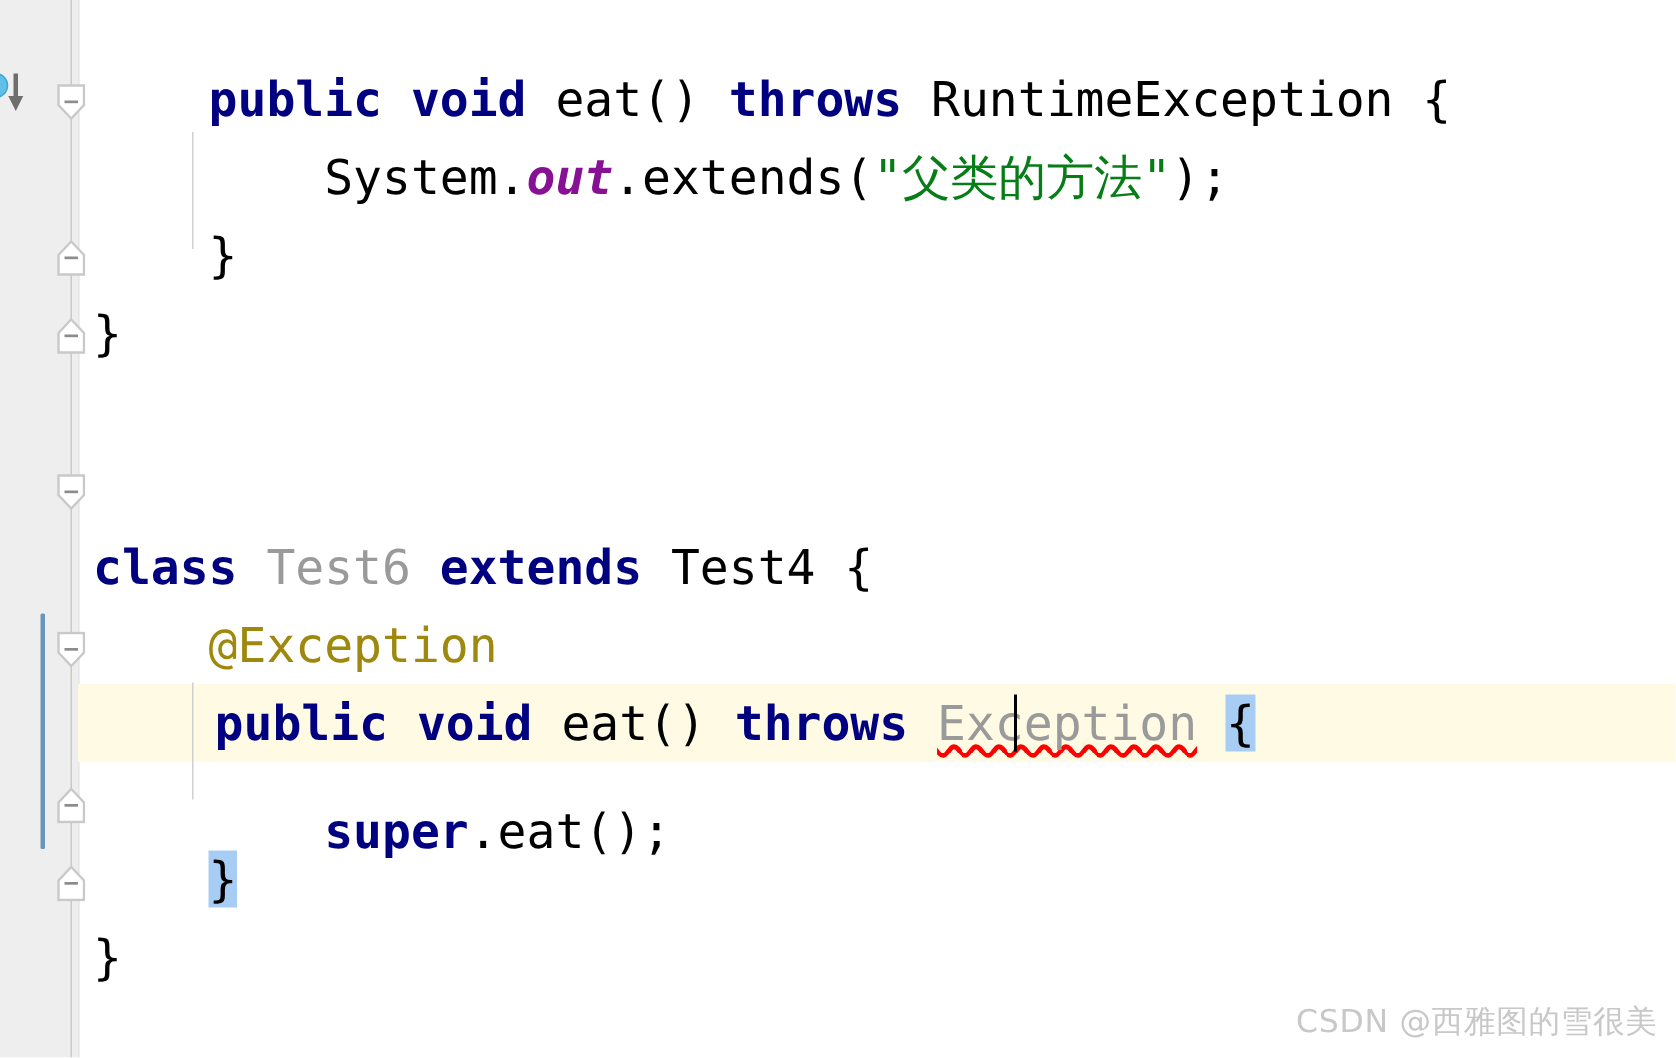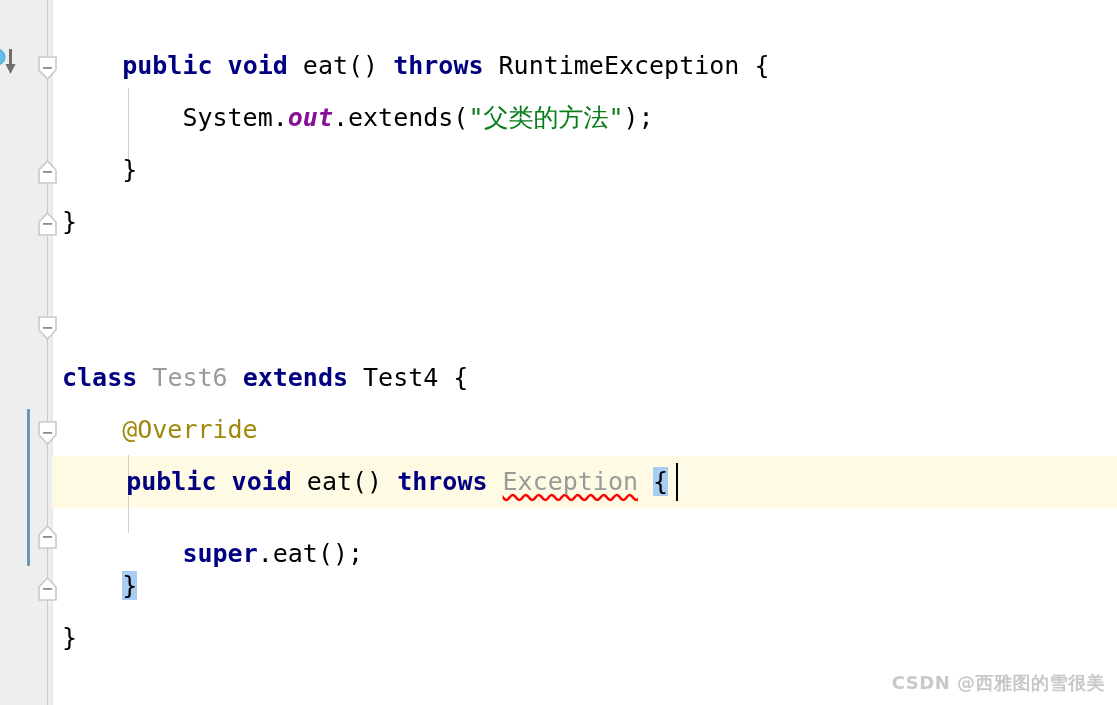--- a/index.html
+++ b/index.html
@@ -74,21 +74,21 @@
     right: 0;
     height: 705px;
   }
   .line {
     position: absolute;
     left: 0;
     right: 0;
     height: 52px;
     white-space: pre;
     font-family: "DejaVu Sans Mono", monospace;
-    font-size: 25px;
+    font-size: 32px;
     line-height: 52px;
     color: #000000;
   }
   .caret-line-strip {
     position: absolute;
     left: 0;
     width: 1117px;
     height: 52px;
     background: #fffae3;
   }
@@ -124,25 +124,24 @@
     height: 38px;
     background: #000000;
   }
 
   
   .watermark {
     position: absolute;
     right: 12px;
     bottom: 10px;
     font-family: "DejaVu Sans", sans-serif;
-    font-size: 18px;
+    font-size: 21px;
     color: #c8c8c8;
     letter-spacing: 0.5px;
     white-space: nowrap;
-    font-weight: bold;
   }
 </style>
 </head>
 <body>
 
 <div id="editor">
 
   <div class="gutter">
     <div class="gutter-fold-rail"></div>
   </div>
@@ -199,21 +198,21 @@
     <div class="indent-guide" style="left:76px; top:455px; height:78px;"></div>
 
     <div id="lines">
         <div class="line" style="top: 40px; padding-left: 10px;"><span class="plain">    </span><span class="kw">public</span><span class="plain"> </span><span class="kw">void</span><span class="plain"> eat() </span><span class="kw">throws</span><span class="plain"> RuntimeException {</span></div>
         <div class="line" style="top: 92px; padding-left: 10px;"><span class="plain">        System.</span><span class="field">out</span><span class="plain">.extends(</span><span class="str">"父类的方法"</span><span class="plain">);</span></div>
         <div class="line" style="top: 144px; padding-left: 10px;"><span class="plain">    }</span></div>
         <div class="line" style="top: 196px; padding-left: 10px;"><span class="plain">}</span></div>
         <div class="line" style="top: 248px; padding-left: 10px;"><span class="plain"></span></div>
         <div class="line" style="top: 300px; padding-left: 10px;"><span class="plain"></span></div>
         <div class="line" style="top: 352px; padding-left: 10px;"><span class="kw">class</span><span class="plain"> </span><span class="grayed">Test6</span><span class="plain"> </span><span class="kw">extends</span><span class="plain"> Test4 {</span></div>
-        <div class="line" style="top: 404px; padding-left: 10px;"><span class="anno">    @Override</span></div>
+        <div class="line" style="top: 404px; padding-left: 10px;"><span class="anno">    @Exception</span></div>
         <div class="line" style="top: 456px; padding-left: 14px;"><span class="plain">    </span><span class="kw">public</span><span class="plain"> </span><span class="kw">void</span><span class="plain"> eat() </span><span class="kw">throws</span><span class="plain"> </span><span class="err">Exception</span><span class="plain"> </span><span class="plain brace-match">{</span></div>
         <div class="line" style="top: 508px; padding-left: 10px; margin-top: 20px;"><span class="plain">        </span><span class="kw">super</span><span class="plain">.eat();</span></div>
         <div class="line" style="top: 560px; padding-left: 10px;"><span class="plain">    </span><span class="plain brace-match">}</span></div>
         <div class="line" style="top: 612px; padding-left: 10px;"><span class="plain">}</span></div>
       </div>
 
     <div class="caret" id="text-caret" style="left: 624.172px; top: 463px;"></div>
   </div>
 
   <div class="watermark">CSDN @西雅图的雪很美</div>

